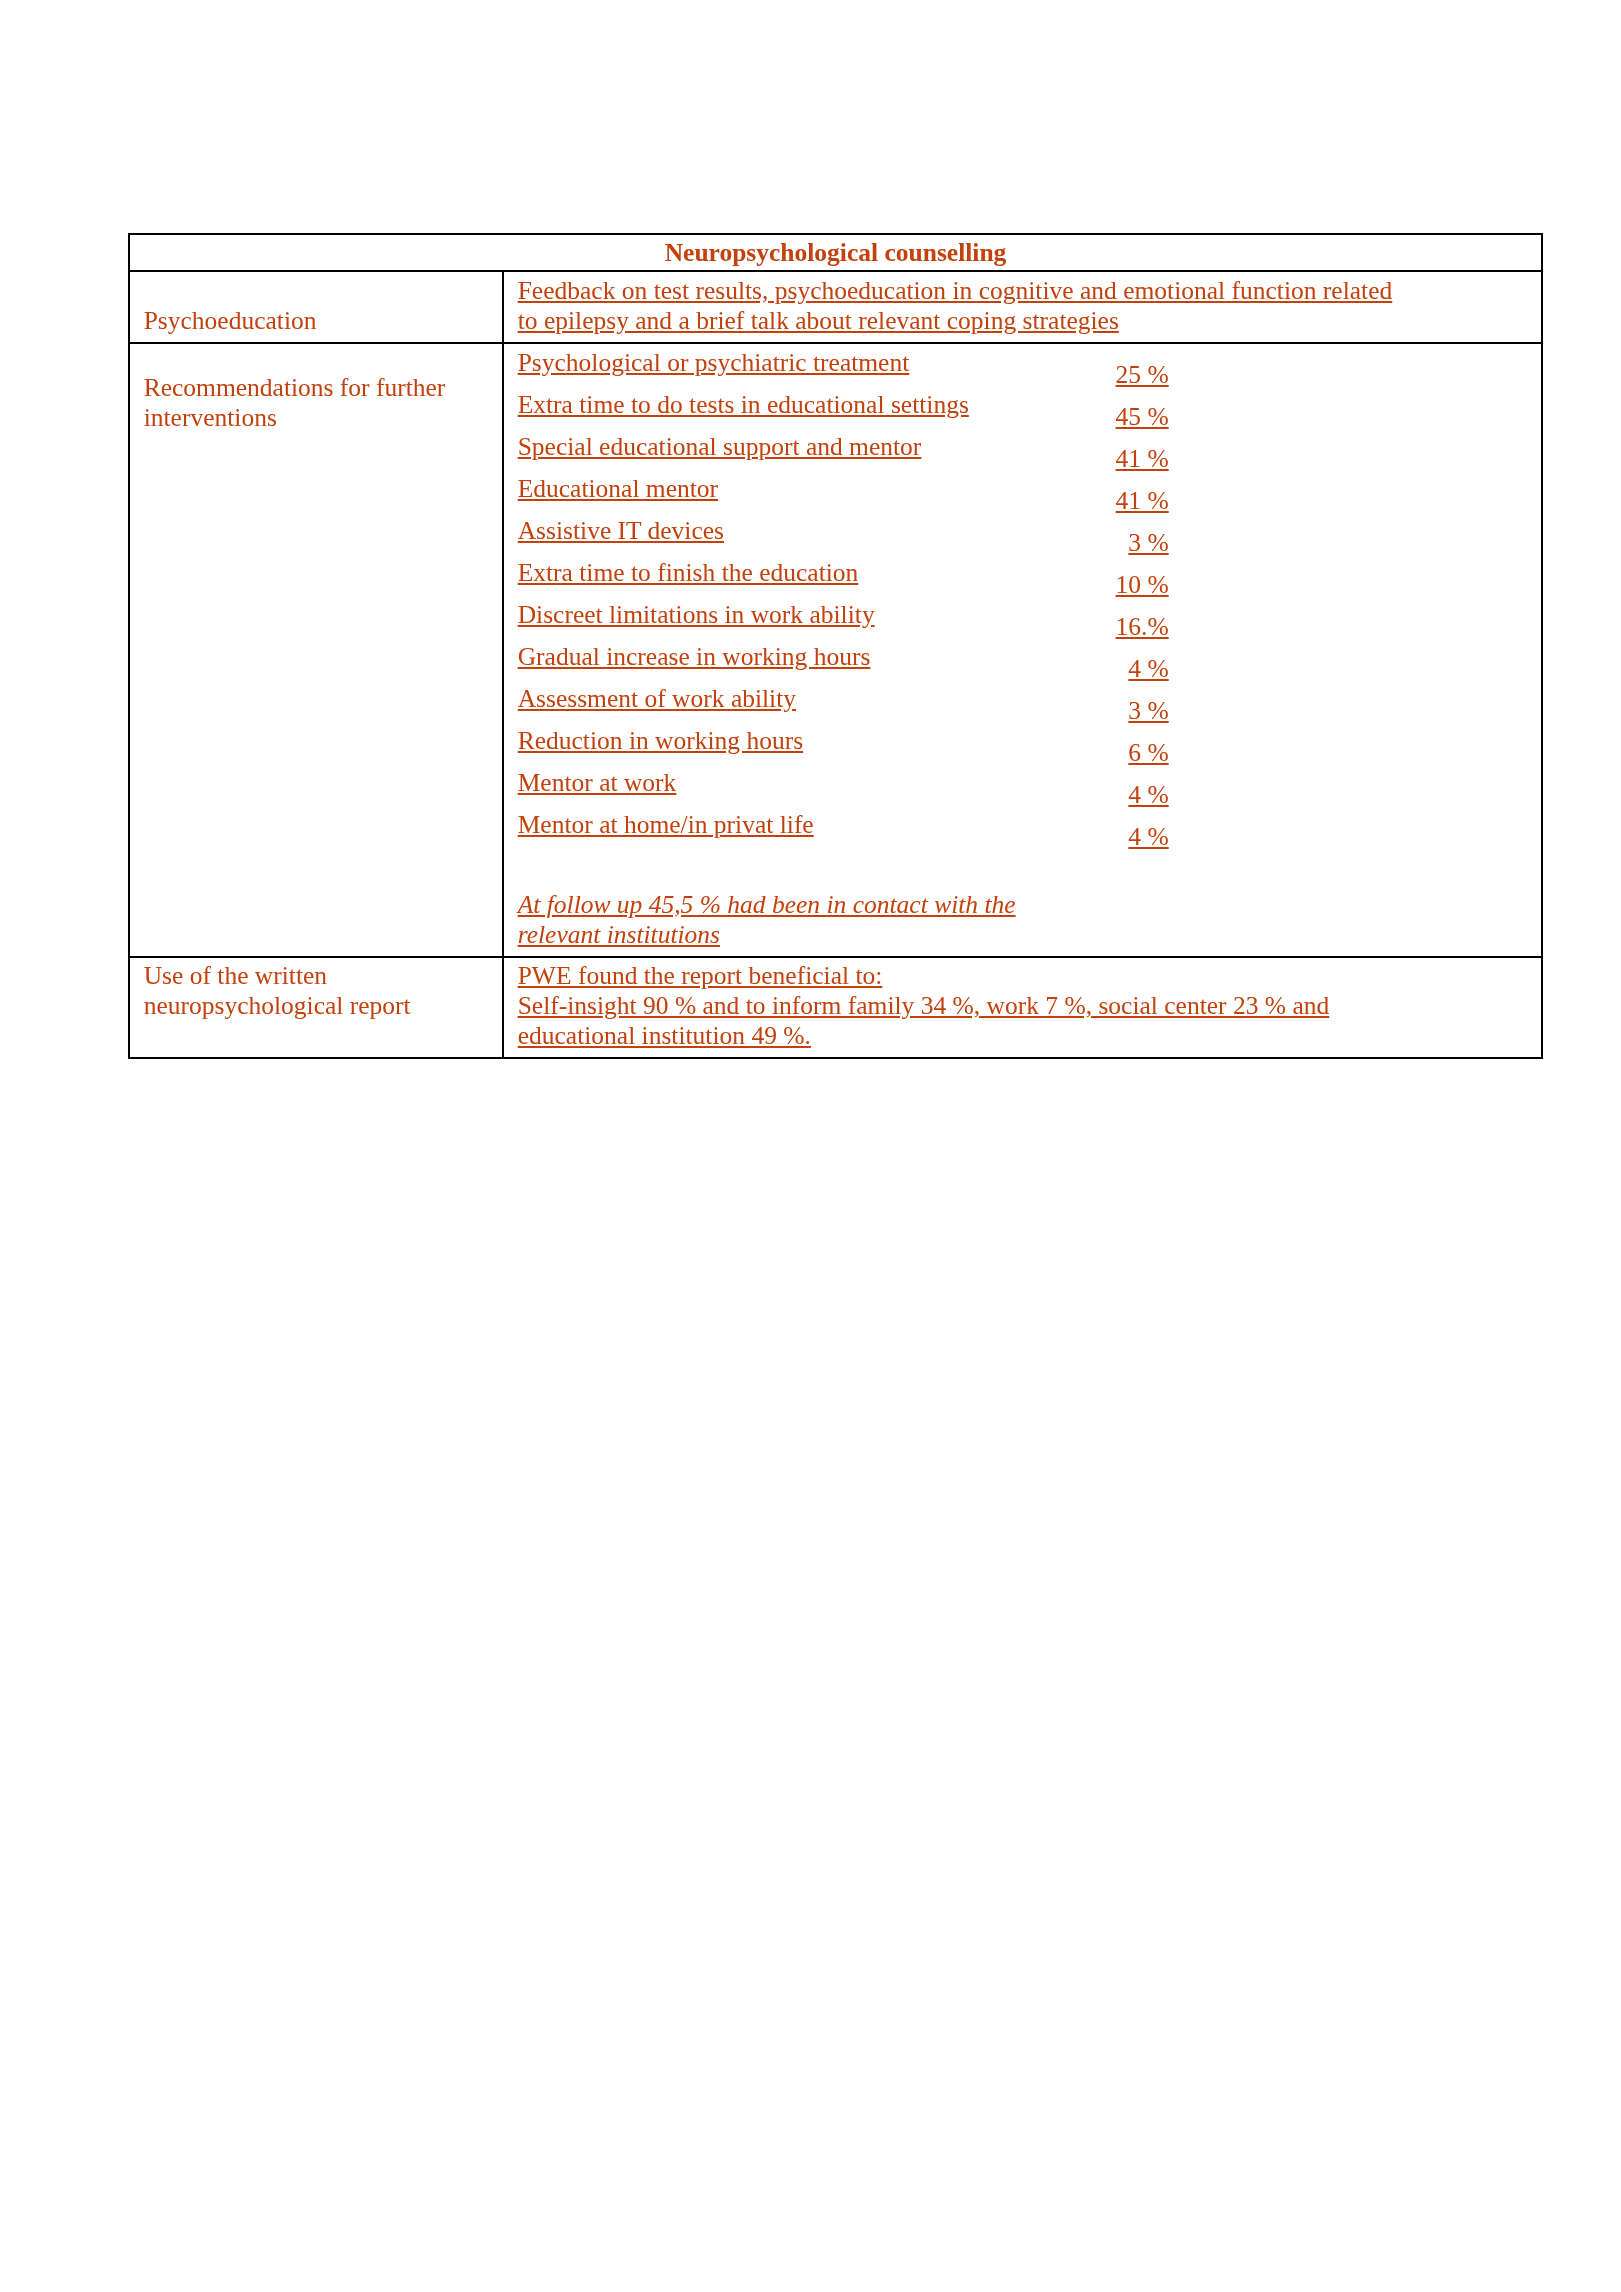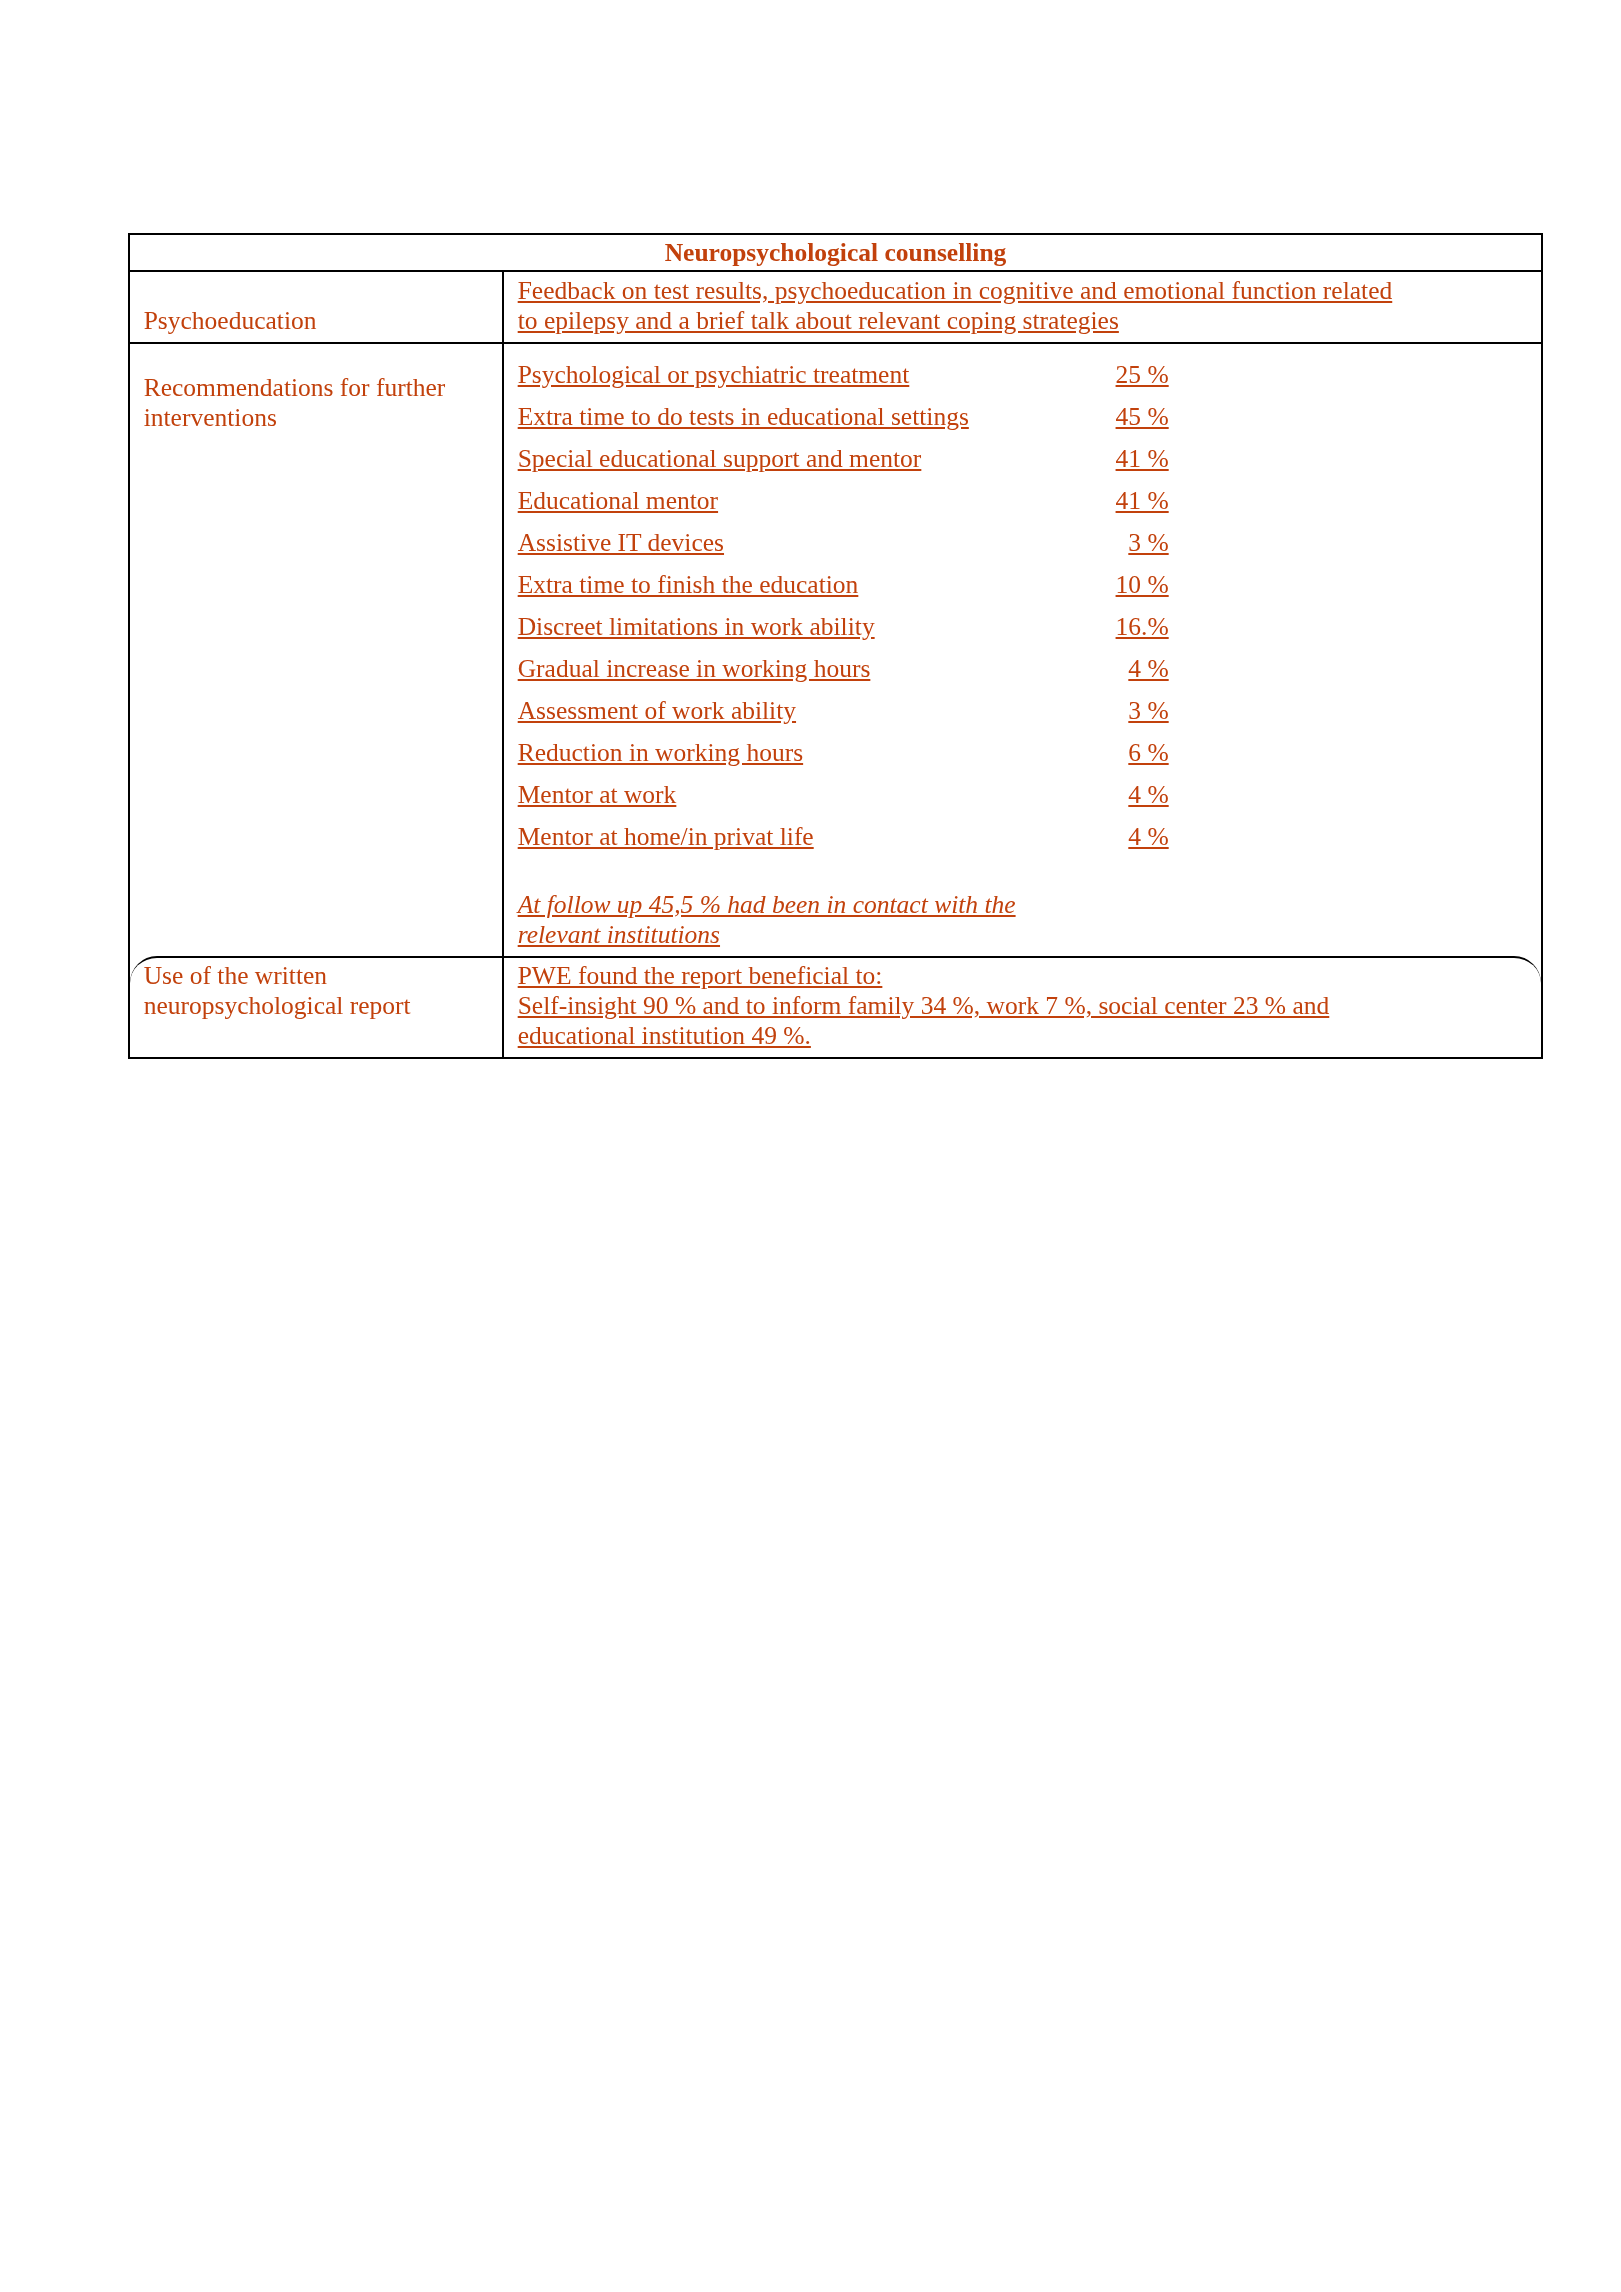--- a/index.html
+++ b/index.html
@@ -51,27 +51,26 @@
   .cell-label.offset-top {
     padding-top: 29px;
   }
   .cell-content {
     flex: 1 1 auto;
     box-sizing: border-box;
     padding: 3.9px 13.7px 5.9px 13.7px;
     text-decoration: underline;
   }
   .row-psychoeducation { min-height: 67px; }
-  .row-report { min-height: 92px; border-radius: 27px; }
+  .row-report { min-height: 92px; }
   .line { white-space: nowrap; }
   .item {
     display: flex;
     width: 651px;
     justify-content: space-between;
-    align-items: flex-end;
   }
   .item-name { white-space: nowrap; }
   .item-value {
     text-align: right;
     white-space: nowrap;
     margin-top: 12px;
   }
   .spacer-line { height: 30px; }
   .note { font-style: italic; margin-top: 8px; }
 </style>

